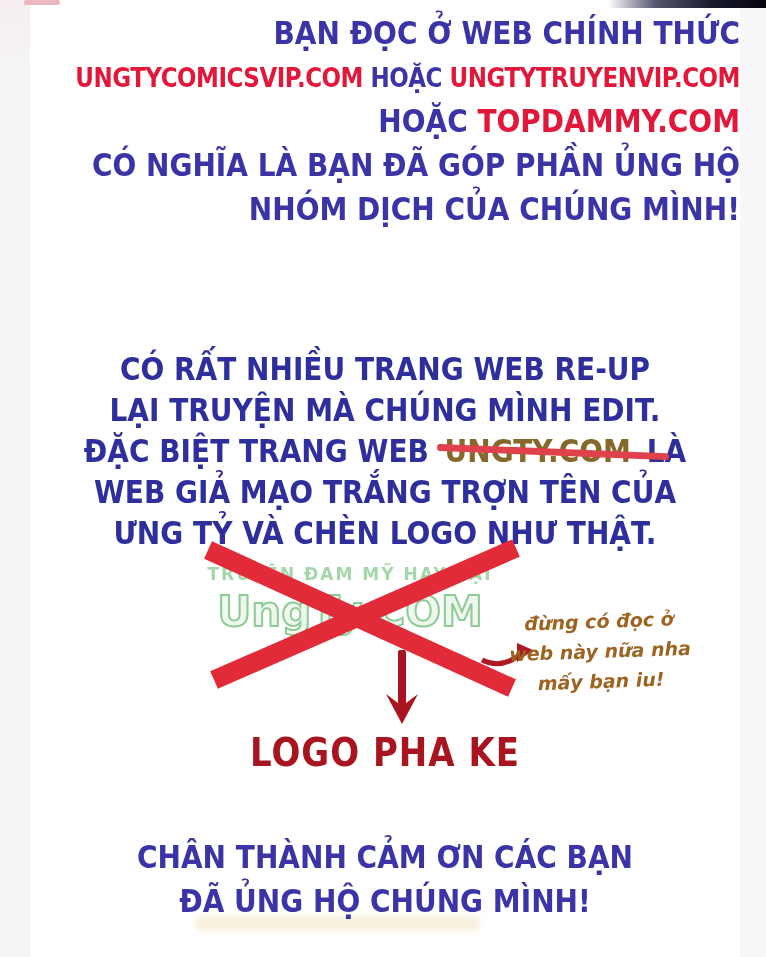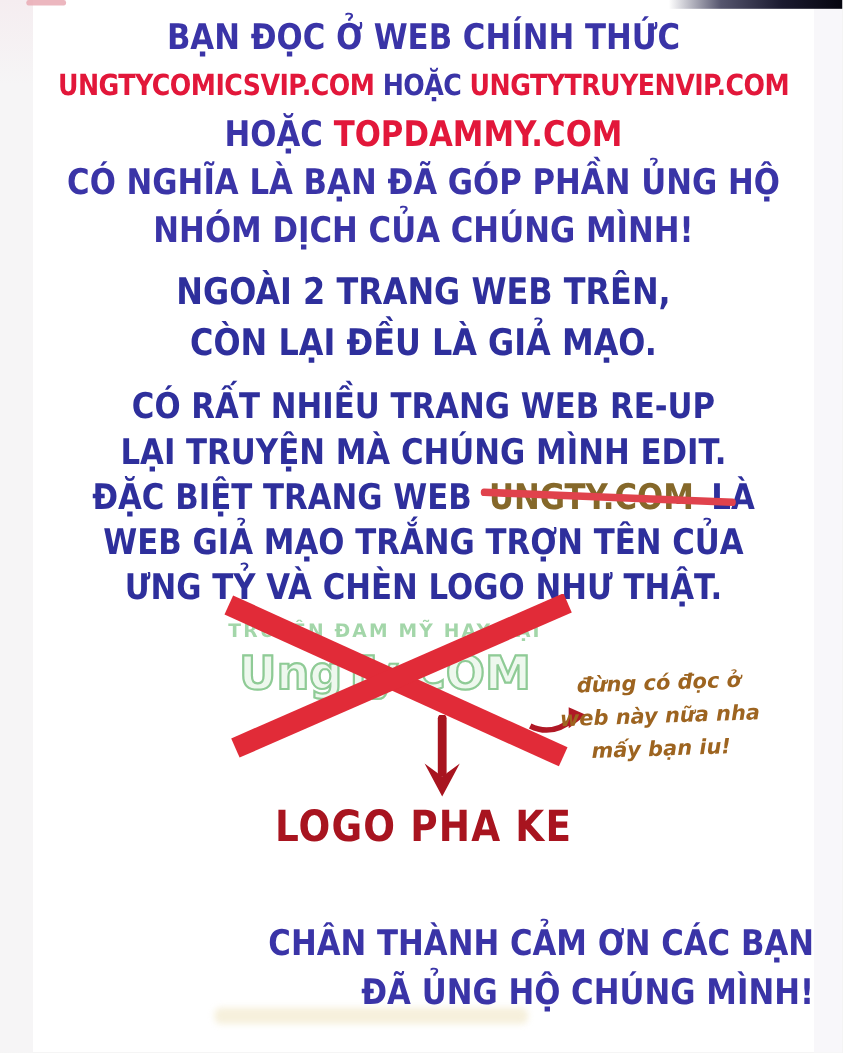--- a/index.html
+++ b/index.html
@@ -20,21 +20,21 @@
            background:rgba(226,205,140,.30); filter:blur(3px); border-radius:6px; }
 
   .content { position:absolute; left:30px; top:0; width:710px; height:957px; }
   .block { position:absolute; left:0; width:100%; text-align:center; }
   .line  { transform:scaleY(1.15); white-space:nowrap; }
 
   .blue  { color:#3a34a7; }
   .navy  { color:#2e2f9c; }
   .red   { color:#e2173a; }
 
-  .header { top:12px; font-size:28px; }
+  .header { top:12px; font-size:28px;text-align:right; }
   .header .line { line-height:44px; height:44px; }
   .header .urls { font-size:23px; letter-spacing:-0.5px; }
 
   .notice { top:242px; font-size:29px; }
   .notice .line { line-height:46px; height:46px; }
 
   .warning { top:349px; font-size:28px; }
   .warning .line { line-height:41px; height:41px; }
 
   .fake-url { position:relative; display:inline-block; color:#85682a; margin:0 6px; }
@@ -48,21 +48,21 @@
              font-size:42px; line-height:60px; color:#eef8ee;
              -webkit-text-stroke:2px #8fcb96; text-shadow:0 0 1px #8fcb96; }
   .cross-svg { position:absolute; left:0; top:0; width:710px; height:165px; }
   .handwritten { position:absolute; left:430px; top:66px; width:280px; text-align:center;
                  font-size:19px; line-height:30px; font-style:italic; color:#9d6420;
                  transform:rotate(-2deg); }
 
   .down-arrow { position:absolute; left:350px; top:650px; width:44px; height:80px; }
   .logo-label { top:728px; font-size:34px; line-height:48px; letter-spacing:1px; color:#a8141f; }
 
-  .footer { top:836px; font-size:28px;text-align:right; }
+  .footer { top:836px; font-size:28px; }
   .footer .line { line-height:44px; height:44px; }
 </style>
 </head>
 <body>
 
 <div class="page">
   <div class="strip-left"></div>
   <div class="strip-right"></div>
   <div class="artifact-dark"></div>
   <div class="artifact-red"></div>
@@ -78,24 +78,20 @@
         <span class="red">UNGTYTRUYENVIP.COM</span>
       </div>
       <div class="line">
         <span class="blue">HOẶC</span>
         <span class="red">TOPDAMMY.COM</span>
       </div>
       <div class="line blue">CÓ NGHĨA LÀ BẠN ĐÃ GÓP PHẦN ỦNG HỘ</div>
       <div class="line blue">NHÓM DỊCH CỦA CHÚNG MÌNH!</div>
     </div>
 
-    <div class="block notice">
-      <div class="line navy">NGOÀI 2 TRANG WEB TRÊN,</div>
-      <div class="line navy">CÒN LẠI ĐỀU LÀ GIẢ MẠO.</div>
-    </div>
 
     <div class="block warning">
       <div class="line navy">CÓ RẤT NHIỀU TRANG WEB RE-UP</div>
       <div class="line navy">LẠI TRUYỆN MÀ CHÚNG MÌNH EDIT.</div>
       <div class="line navy">
         <span>ĐẶC BIỆT TRANG WEB</span>
         <span class="fake-url">
           <span>UNGTY.COM</span>
           <span class="strike-bar"></span>
         </span>

